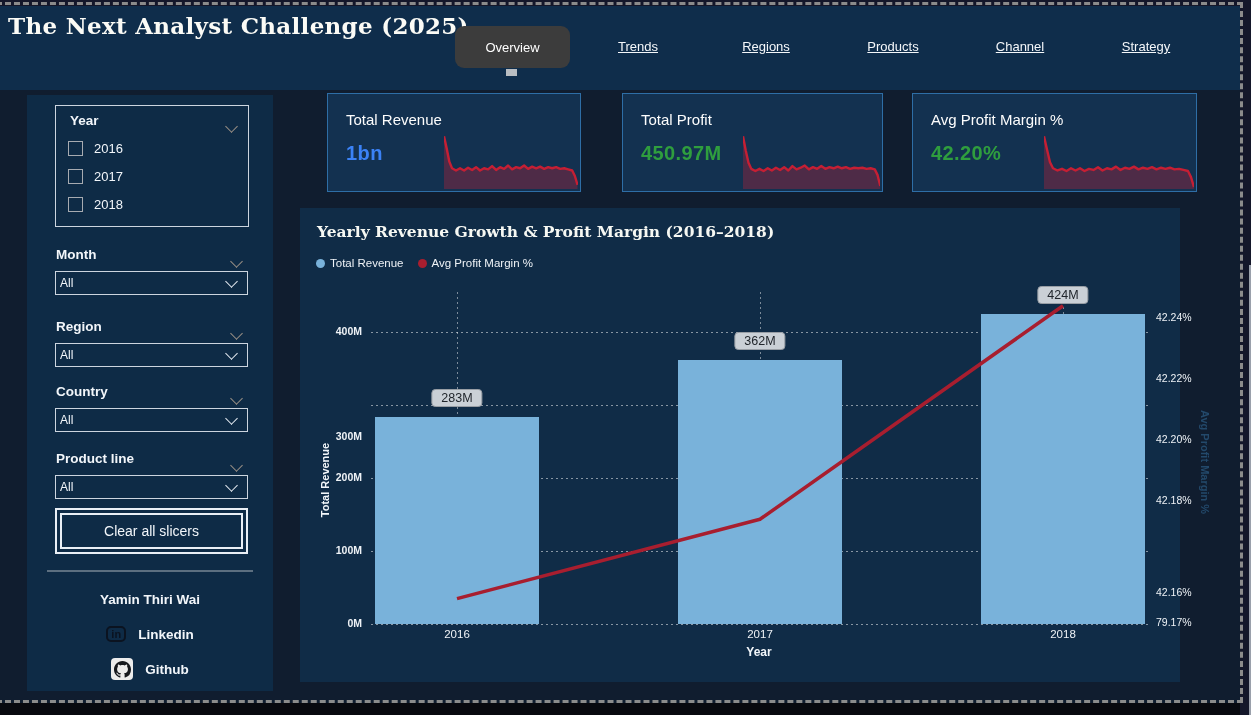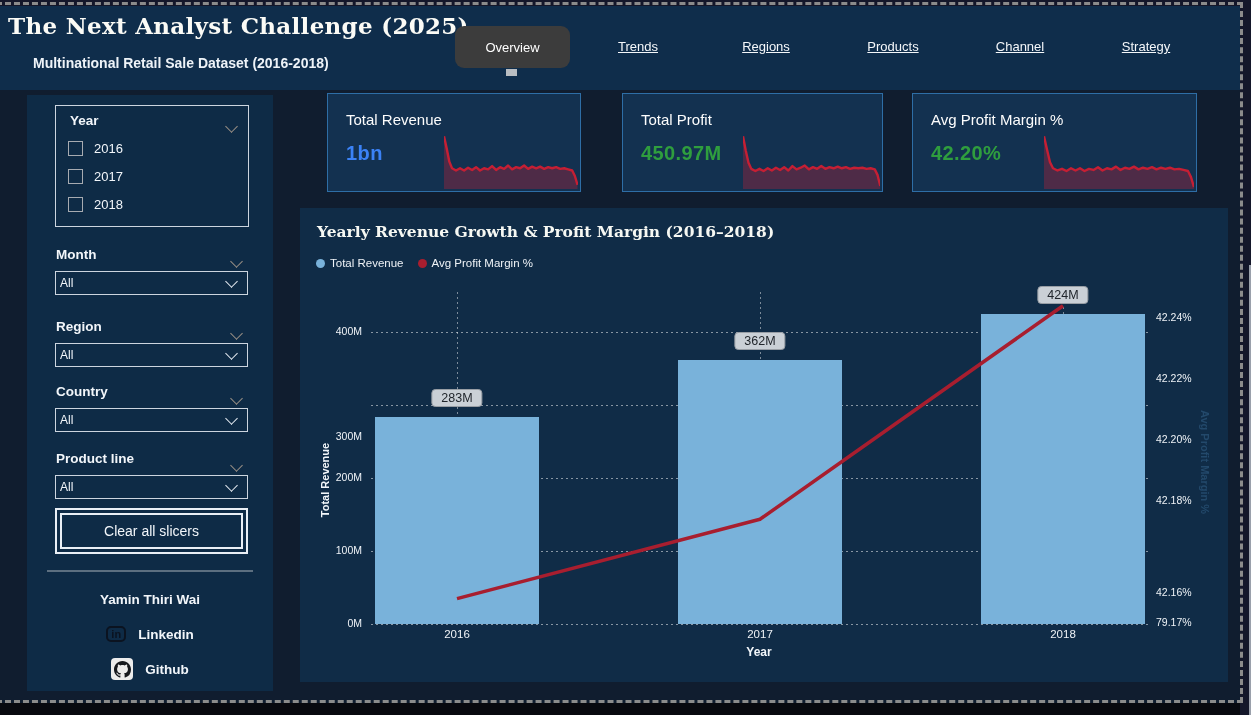--- a/index.html
+++ b/index.html
@@ -50,53 +50,52 @@
   .gh-icon{width:22px;height:22px;background:#ececec;border-radius:4px;display:flex;align-items:center;justify-content:center;}
   .link-label{font-size:13.5px;font-weight:bold;}
 
   
   .kpi-card{position:absolute;top:93px;height:99px;background:#133150;border:1px solid #2e6ea6;box-sizing:border-box;}
   .kpi-title{position:absolute;left:18px;top:17px;font-size:15px;color:#fdfdfd;}
   .kpi-value{position:absolute;left:18px;top:48px;font-size:20px;font-weight:bold;letter-spacing:.4px;}
   .spark{position:absolute;right:2px;bottom:2px;width:53%;height:57%;}
 
   
-  .chart-panel{position:absolute;left:300px;top:208px;width:928px;height:474px;background:#102c47;}
+  .chart-panel{position:absolute;left:300px;top:208px;width:852px;height:474px;background:#102c47;padding-left:28px;}
   .chart-title{position:absolute;left:17px;top:14px;font-family:"DejaVu Serif","Liberation Serif",serif;
                font-size:15.5px;font-weight:bold;color:#f6f8f3;}
   .legend{position:absolute;left:16px;top:49px;display:flex;gap:14px;align-items:center;}
   .legend-item{display:flex;align-items:center;gap:5px;}
   .legend-dot{width:9px;height:9px;border-radius:50%;}
   .legend-label{font-size:11.5px;color:#eef2f6;}
   .grid-h{position:absolute;left:71px;width:777px;height:1px;z-index:1;
           background:repeating-linear-gradient(90deg,rgba(255,255,255,.5) 0 2px,transparent 2px 5px);}
   .grid-v{position:absolute;top:82px;height:334px;width:1px;z-index:1;
           background:repeating-linear-gradient(0deg,rgba(255,255,255,.45) 0 2px,transparent 2px 5px);}
   .bar{position:absolute;width:164px;background:#79b2da;z-index:2;}
   .line-layer{position:absolute;left:0;top:0;z-index:5;pointer-events:none;}
   .bar-label{position:absolute;transform:translateX(-50%);background:#cad0d6;color:#21262c;border:1px solid #989ea5;
              border-radius:4px;font-size:12.5px;padding:1px 9px;z-index:6;white-space:nowrap;}
-  .ytick{position:absolute;left:0;width:62px;text-align:right;font-size:10.5px;color:#eef2f6;}
+  .ytick{position:absolute;left:0;width:62px;text-align:right;font-size:10.5px;color:#eef2f6;font-weight:bold;}
   .rtick{position:absolute;left:856px;font-size:10.5px;color:#eef2f6;white-space:nowrap;}
   .xtick{position:absolute;transform:translateX(-50%);top:420px;font-size:11.5px;color:#eef2f6;}
   .x-title{position:absolute;transform:translateX(-50%);top:437px;font-size:12px;font-weight:bold;}
   .yl-title{position:absolute;left:25px;top:272px;transform:translate(-50%,-50%) rotate(-90deg);
             font-size:11px;font-weight:bold;white-space:nowrap;}
   .yr-title{position:absolute;left:905px;top:254px;transform:translate(-50%,-50%) rotate(90deg);
             font-size:11px;font-weight:bold;white-space:nowrap;color:#23496b;}
 </style>
 </head>
 <body>
 
 <div class="page">
   <div class="body-bg"></div>
 
   <div class="header-band">
     <div class="main-title">The Next Analyst Challenge (2025)</div>
-    <div class="sub-title">Multinational Retail Sale Dataset (2016-2018)</div>
     <div id="nav">
         <div class="tab-active" style="left: 455px; width: 115px;">Overview</div>
         <div class="tab-indicator" style="left: 506px; top: 63px;"></div>
         <div class="tab" style="left: 638px;">Trends</div>
         <div class="tab" style="left: 766px;">Regions</div>
         <div class="tab" style="left: 893px;">Products</div>
         <div class="tab" style="left: 1020px;">Channel</div>
         <div class="tab" style="left: 1146px;">Strategy</div>
       </div>
   </div>

